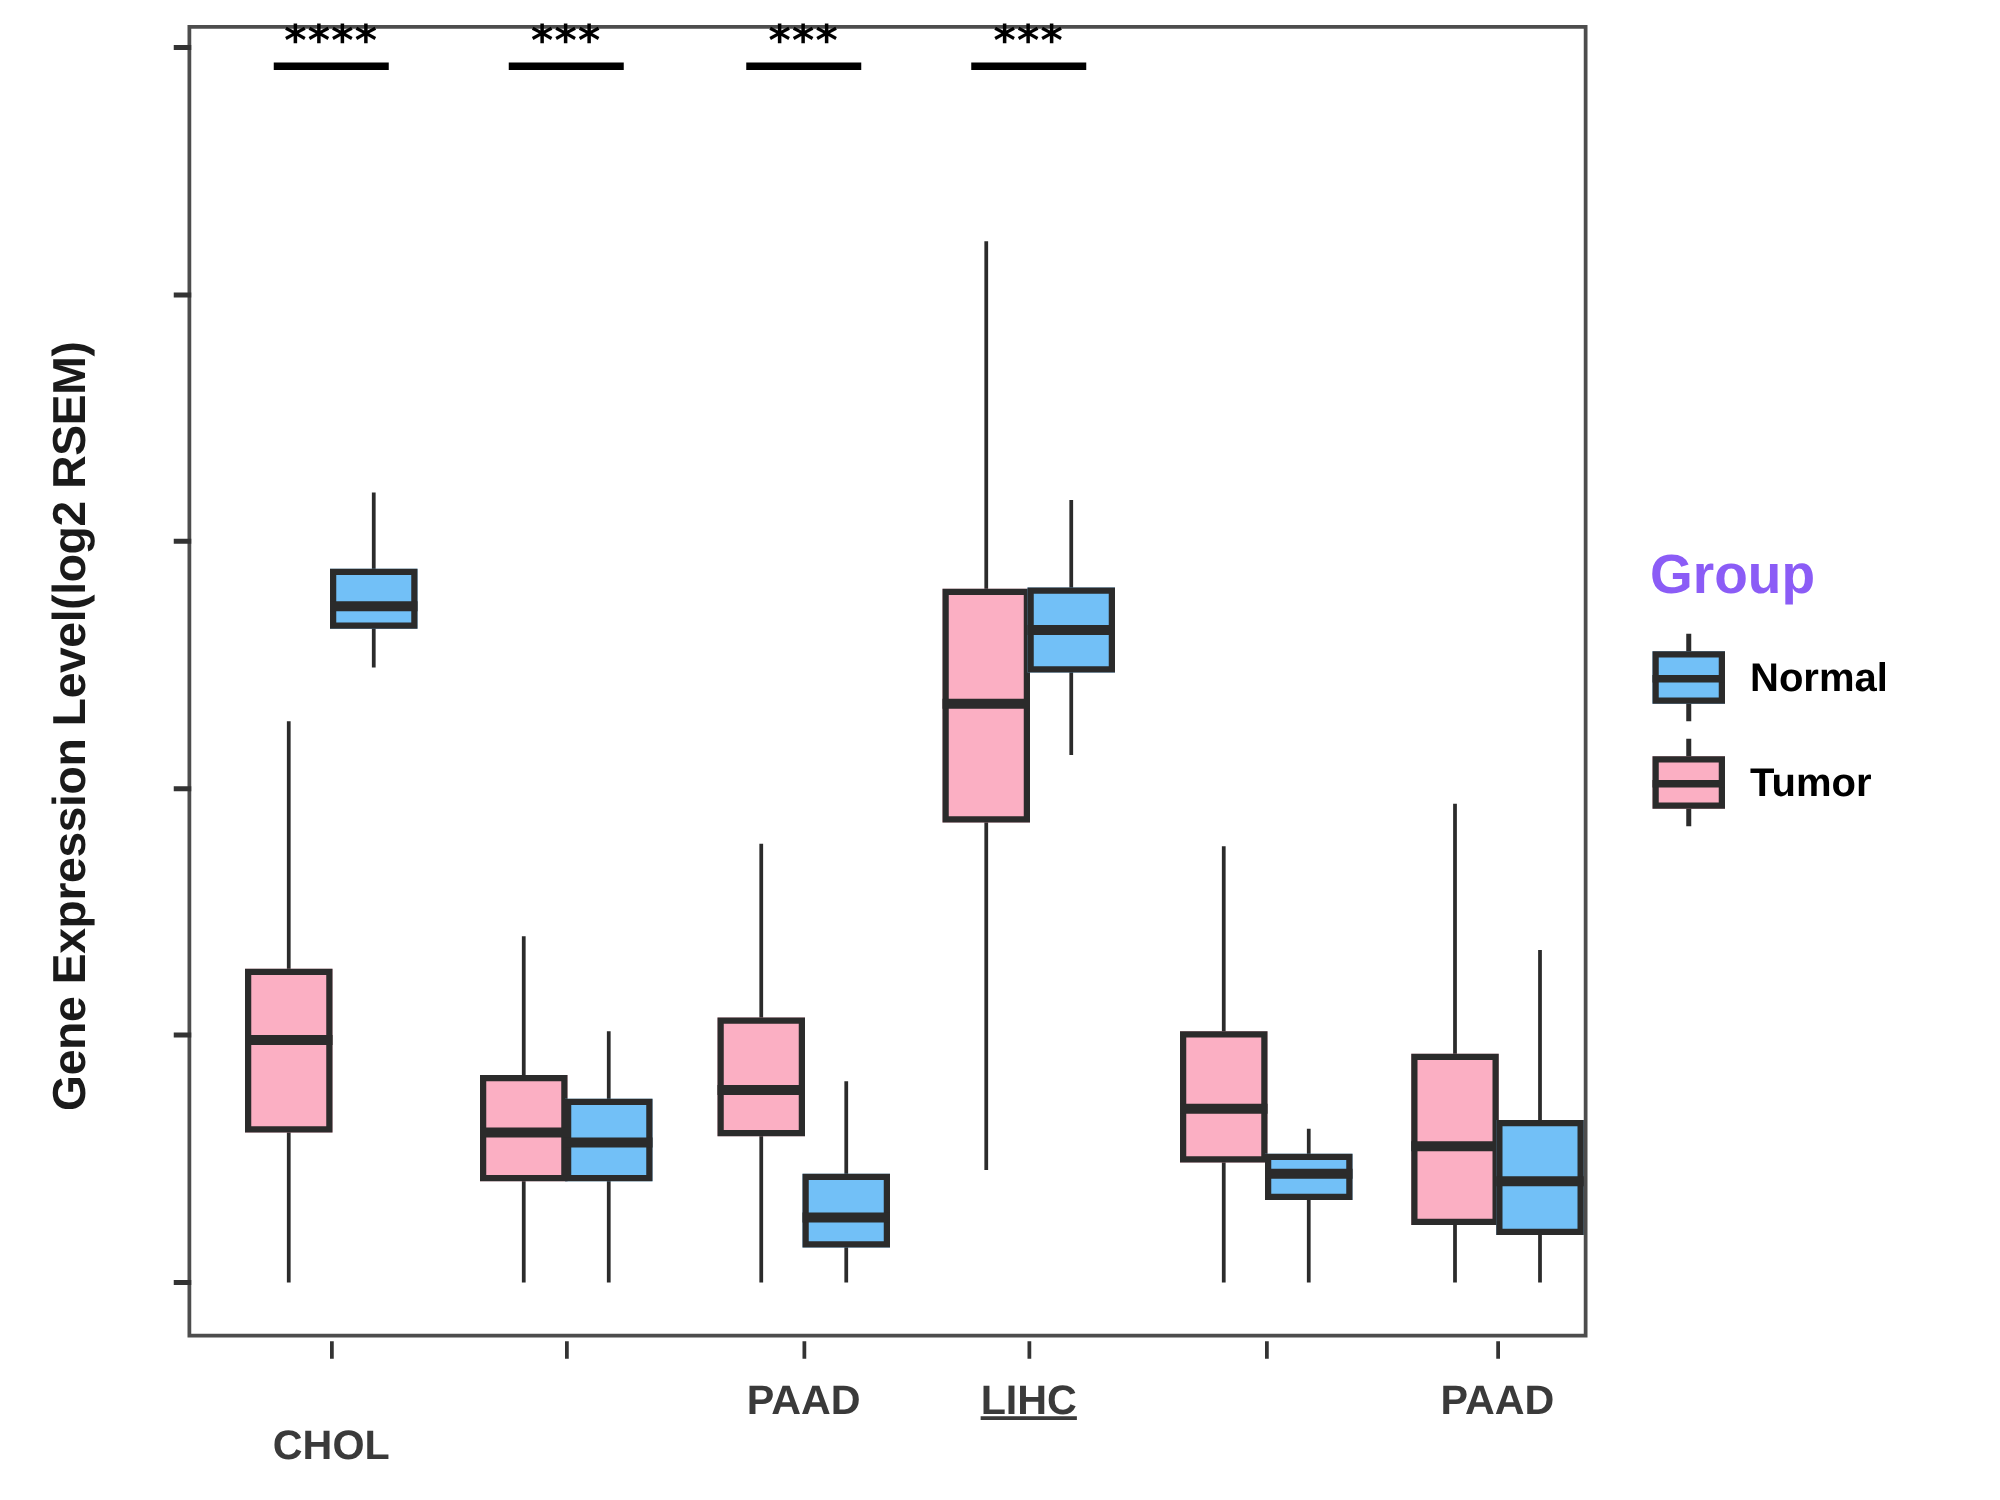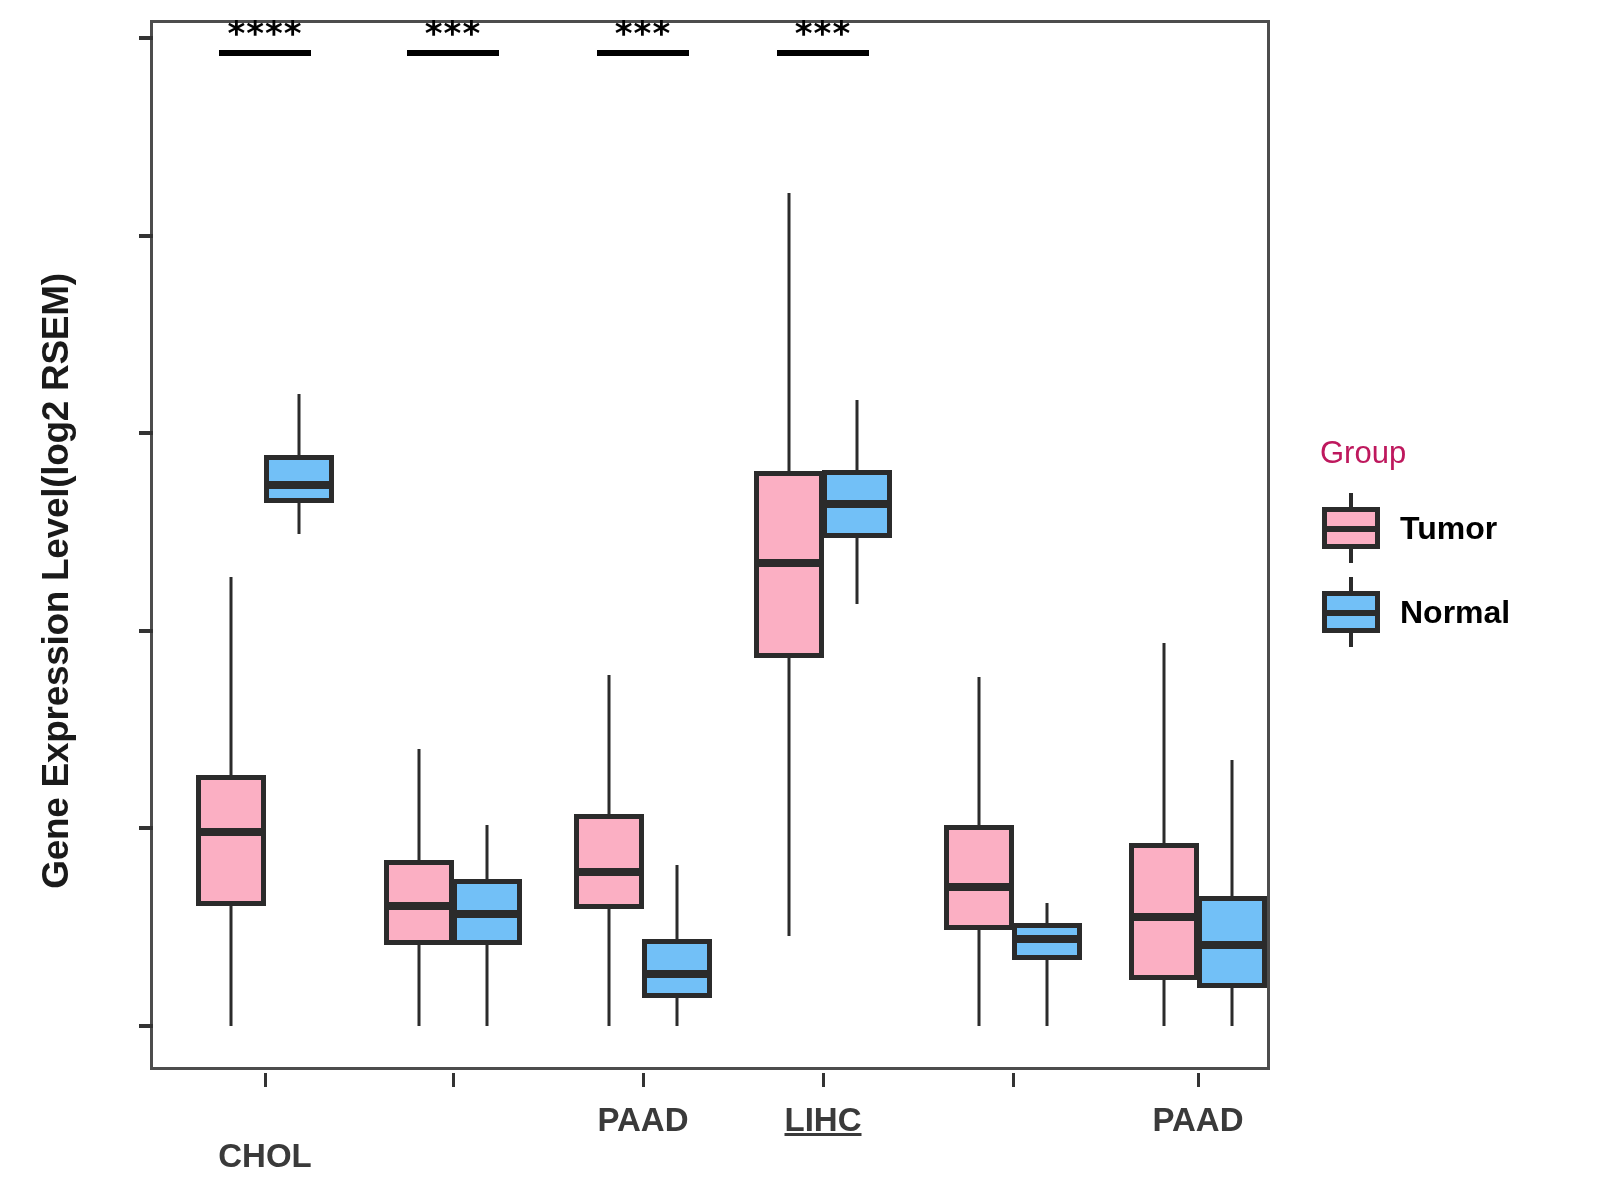--- a/index.html
+++ b/index.html
@@ -34,21 +34,21 @@
   .bx-box{position:absolute;border:5px solid #2b2b2b;box-sizing:border-box;}
   .bx-median{position:absolute;height:8px;background:#2b2b2b;}
 
   
   .sig-bar{position:absolute;height:6px;background:#000;}
   .sig-txt{position:absolute;text-align:center;font-size:34px;font-weight:bold;
            color:#000;line-height:1;font-family:"DejaVu Sans",sans-serif;letter-spacing:1px;}
 
   
   #legend{position:absolute;left:1320px;top:435px;width:270px;}
-  #legend-title{font-size:31px;font-weight:normal;color:#be185d;margin-bottom:22px;}
+  #legend-title{font-size:44px;font-weight:bold;color:#8b5cf6;margin-bottom:22px;}
   .legend-row{display:flex;align-items:center;height:70px;margin-bottom:14px;}
   .legend-key{position:relative;width:62px;height:70px;margin-right:18px;flex:none;}
   .legend-key .k-whisk{position:absolute;left:29px;top:0;width:4px;height:70px;background:#2b2b2b;}
   .legend-key .k-box{position:absolute;left:2px;top:14px;width:58px;height:42px;
                      border:5px solid #2b2b2b;box-sizing:border-box;}
   .legend-key .k-med{position:absolute;left:2px;top:33px;width:58px;height:6px;background:#2b2b2b;}
   .legend-label{font-size:32px;font-weight:bold;color:#000;white-space:nowrap;}
 </style>
 </head>
 <body>
@@ -145,29 +145,29 @@
         <div class="sig-txt" style="left: 580px; top: -7.144px; width: 180px;">***</div>
       </div>
   </div>
 
   <div id="legend">
     <div id="legend-title">Group</div>
     <div id="legend-items">
         <div class="legend-row">
           <div class="legend-key">
             <div class="k-whisk"></div>
+            <div class="k-box" style="background:#72C0F7"></div>
+            <div class="k-med"></div>
+          </div>
+          <div class="legend-label">Normal</div>
+        </div>
+        <div class="legend-row">
+          <div class="legend-key">
+            <div class="k-whisk"></div>
             <div class="k-box" style="background:#FBAFC3"></div>
             <div class="k-med"></div>
           </div>
           <div class="legend-label">Tumor</div>
-        </div>
-        <div class="legend-row">
-          <div class="legend-key">
-            <div class="k-whisk"></div>
-            <div class="k-box" style="background:#72C0F7"></div>
-            <div class="k-med"></div>
-          </div>
-          <div class="legend-label">Normal</div>
         </div>
       </div>
   </div>
 
 </div>
 
 </body></html>

